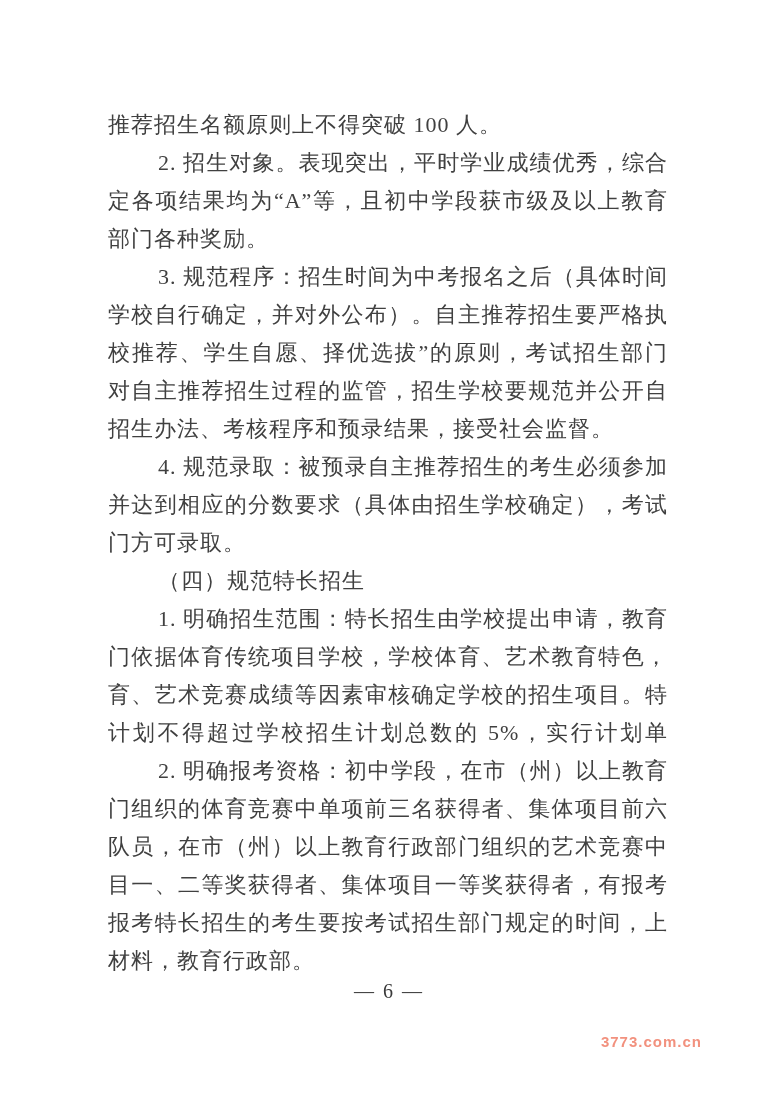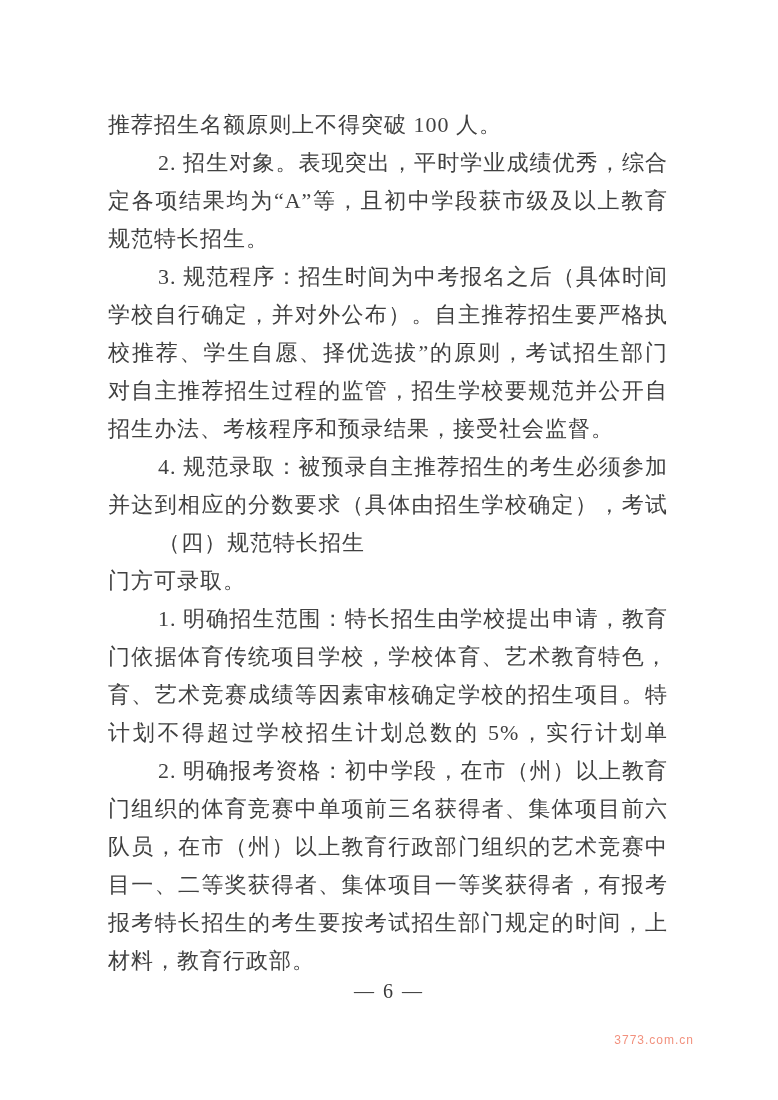--- a/index.html
+++ b/index.html
@@ -7,20 +7,21 @@
     padding: 0;
     background: #ffffff;
   }
   .page {
     position: relative;
     width: 710px;
     height: 1100px;
     background: #ffffff;
     overflow: hidden;
     font-family: "Liberation Serif", "DejaVu Serif", serif;
+    padding-left: 8px;
   }
   .content {
     position: absolute;
     left: 108px;
     top: 106px;
     width: 560px;
     font-size: 22px;
     line-height: 38px;
     color: #404040;
     letter-spacing: 1px;
@@ -61,46 +62,46 @@
     font-weight: bold;
     font-style: italic;
     color: #90b8e2;
     letter-spacing: 1px;
     font-family: "Liberation Sans", "DejaVu Sans", sans-serif;
   }
   .wm-url {
     display: block;
     margin-top: 2px;
     margin-right: 12px;
-    font-size: 12px;
-    font-weight: normal;
+    font-size: 15px;
+    font-weight: bold;
     color: #f2917e;
     letter-spacing: 1px;
     font-family: "Liberation Sans", "DejaVu Sans", sans-serif;
   }
 </style>
 </head>
 <body>
 
 <div class="page">
 
   <div class="content">
     <div class="line short">推荐招生名额原则上不得突破 100 人。</div>
     <div class="line indent">2. 招生对象。表现突出，平时学业成绩优秀，综合素质评</div>
     <div class="line">定各项结果均为“A”等，且初中学段获市级及以上教育行政</div>
-    <div class="line short">规范特长招生。</div>
+    <div class="line short">部门各种奖励。</div>
     <div class="line indent">3. 规范程序：招生时间为中考报名之后（具体时间由招生</div>
     <div class="line">学校自行确定，并对外公布）。自主推荐招生要严格执行“学</div>
     <div class="line">校推荐、学生自愿、择优选拔”的原则，考试招生部门要加强</div>
     <div class="line">对自主推荐招生过程的监管，招生学校要规范并公开自主推荐</div>
     <div class="line short">招生办法、考核程序和预录结果，接受社会监督。</div>
     <div class="line indent">4. 规范录取：被预录自主推荐招生的考生必须参加中考，</div>
     <div class="line">并达到相应的分数要求（具体由招生学校确定），考试招生部</div>
+    <div class="line short">门方可录取。</div>
     <div class="line indent short">（四）规范特长招生</div>
-    <div class="line short">门方可录取。</div>
     <div class="line indent">1. 明确招生范围：特长招生由学校提出申请，教育行政部</div>
     <div class="line">门依据体育传统项目学校，学校体育、艺术教育特色，学校体</div>
     <div class="line">育、艺术竞赛成绩等因素审核确定学校的招生项目。特长招生</div>
     <div class="line short">计划不得超过学校招生计划总数的 5%，实行计划单列。</div>
     <div class="line indent">2. 明确报考资格：初中学段，在市（州）以上教育行政部</div>
     <div class="line">门组织的体育竞赛中单项前三名获得者、集体项目前六名主力</div>
     <div class="line">队员，在市（州）以上教育行政部门组织的艺术竞赛中个人项</div>
     <div class="line">目一、二等奖获得者、集体项目一等奖获得者，有报考资格。</div>
     <div class="line">报考特长招生的考生要按考试招生部门规定的时间，上报相关</div>
     <div class="line short">材料，教育行政部。</div>

